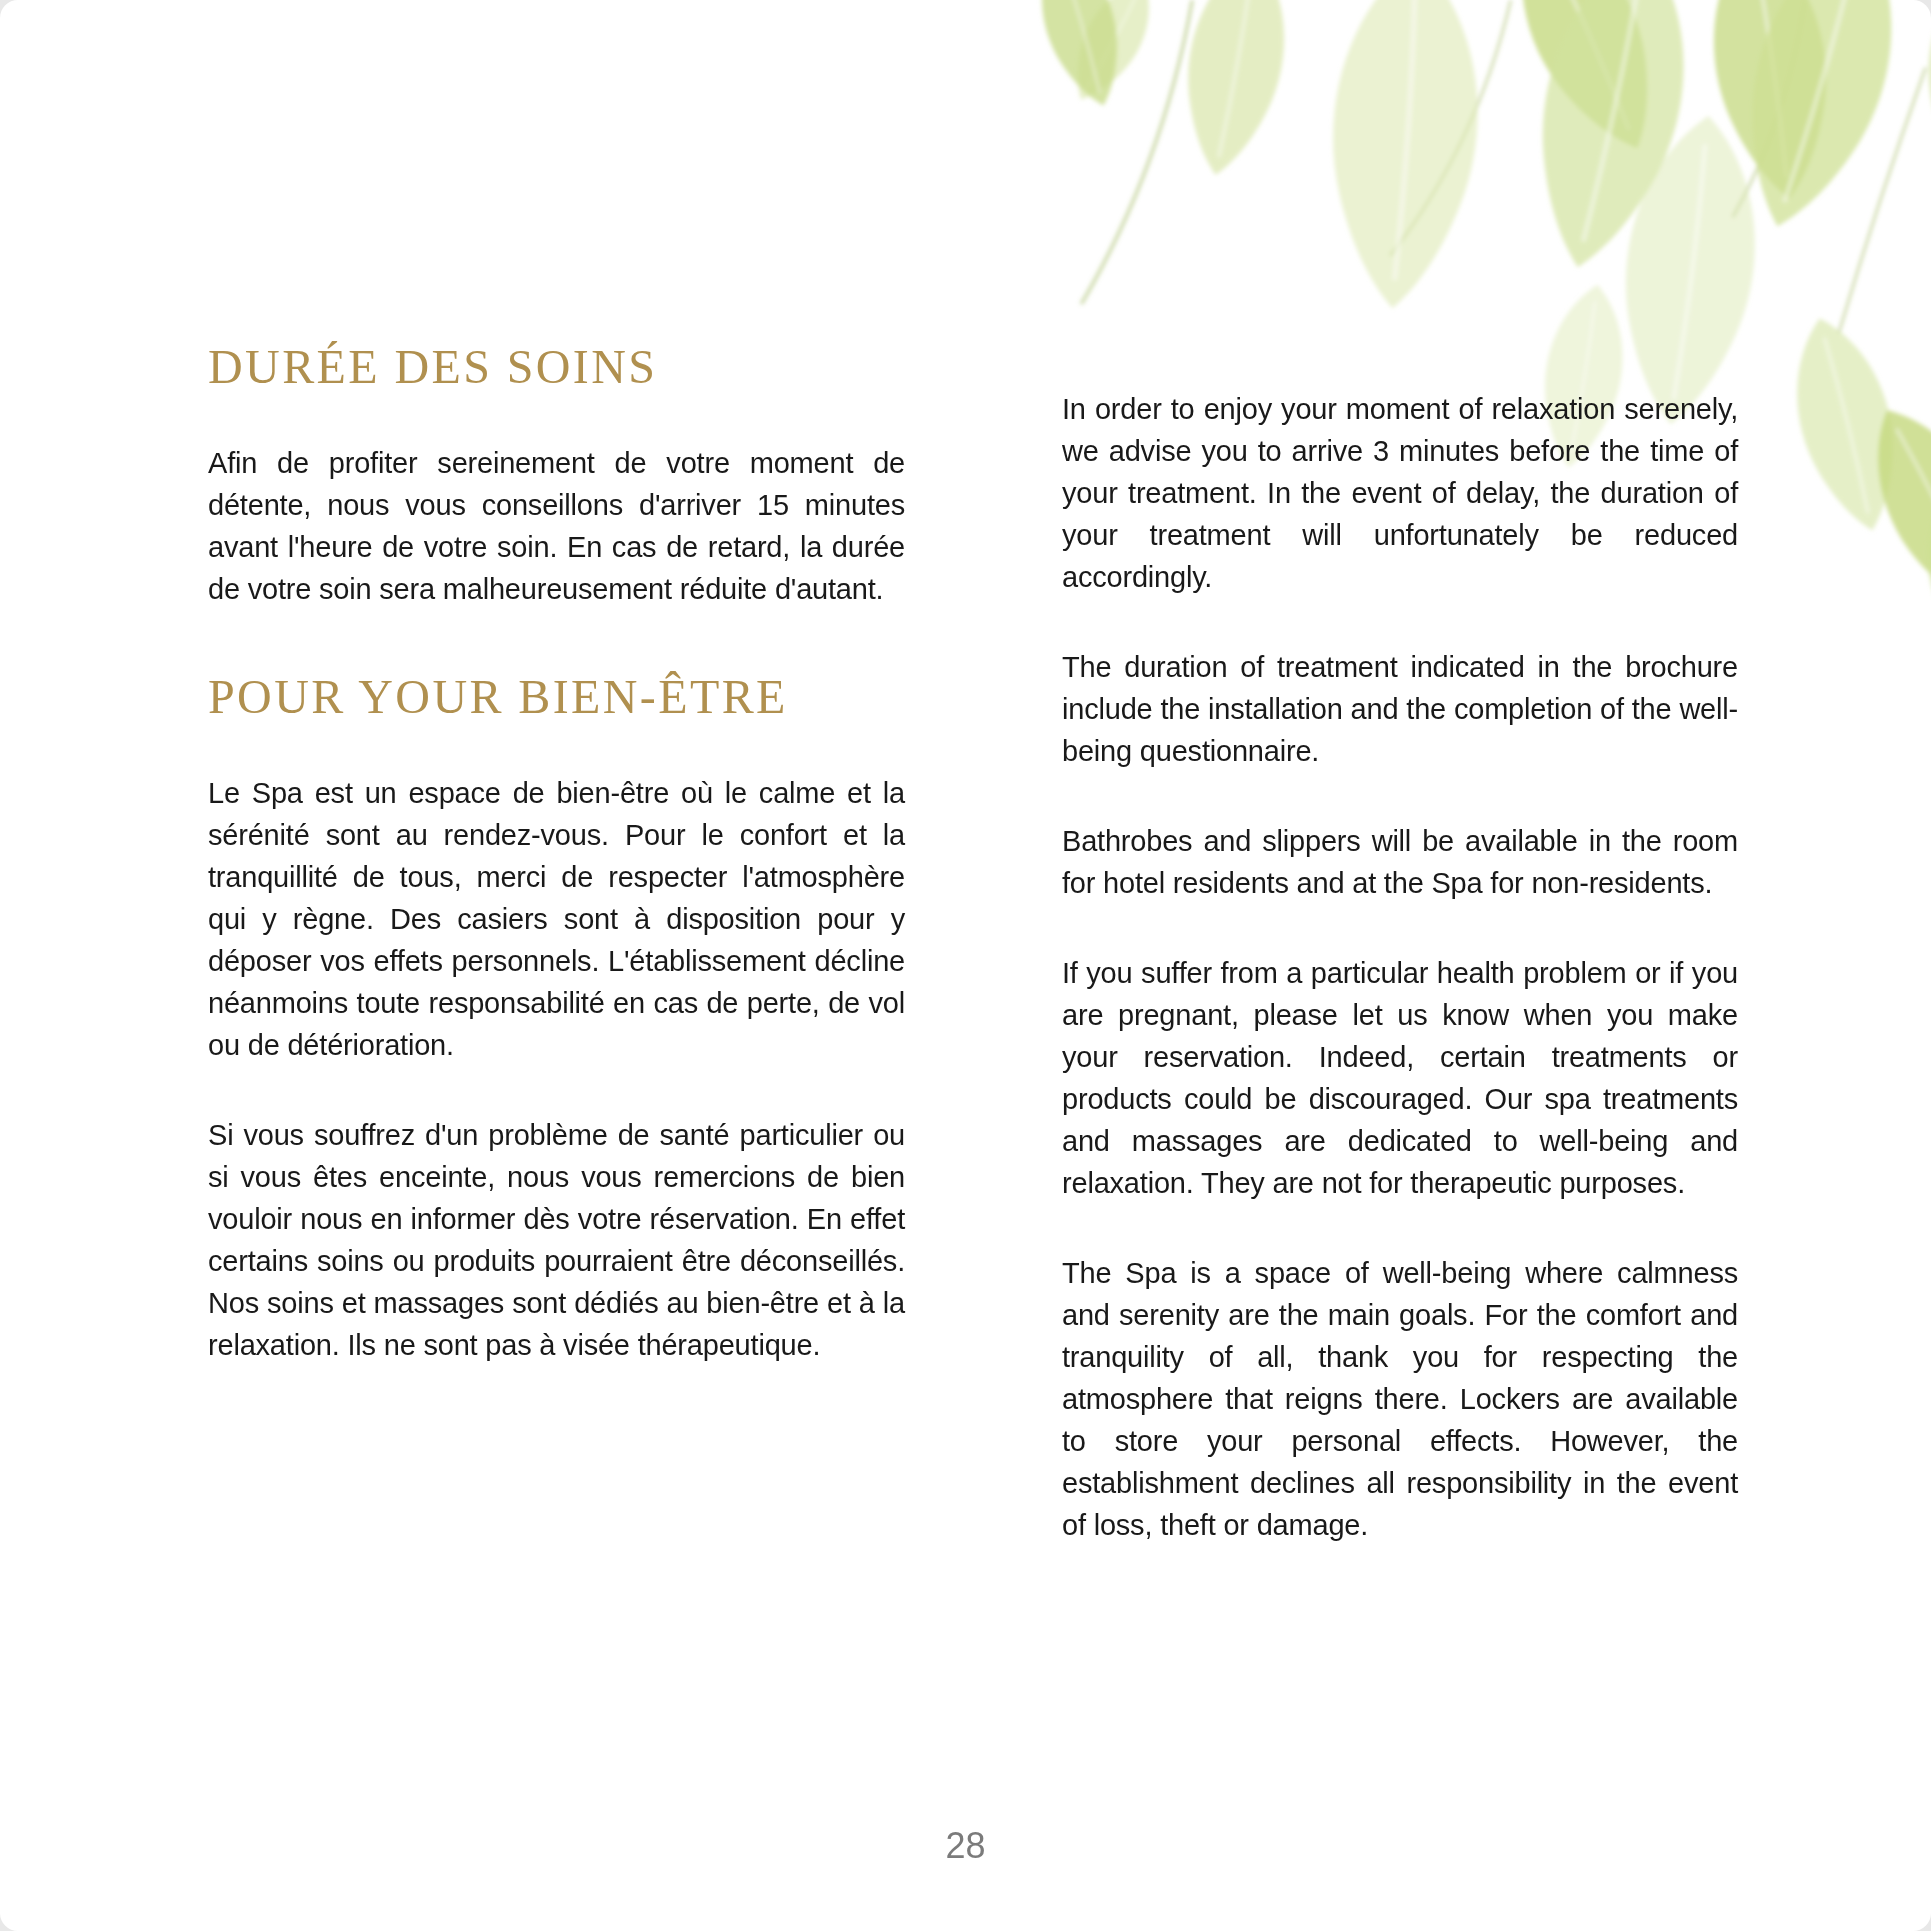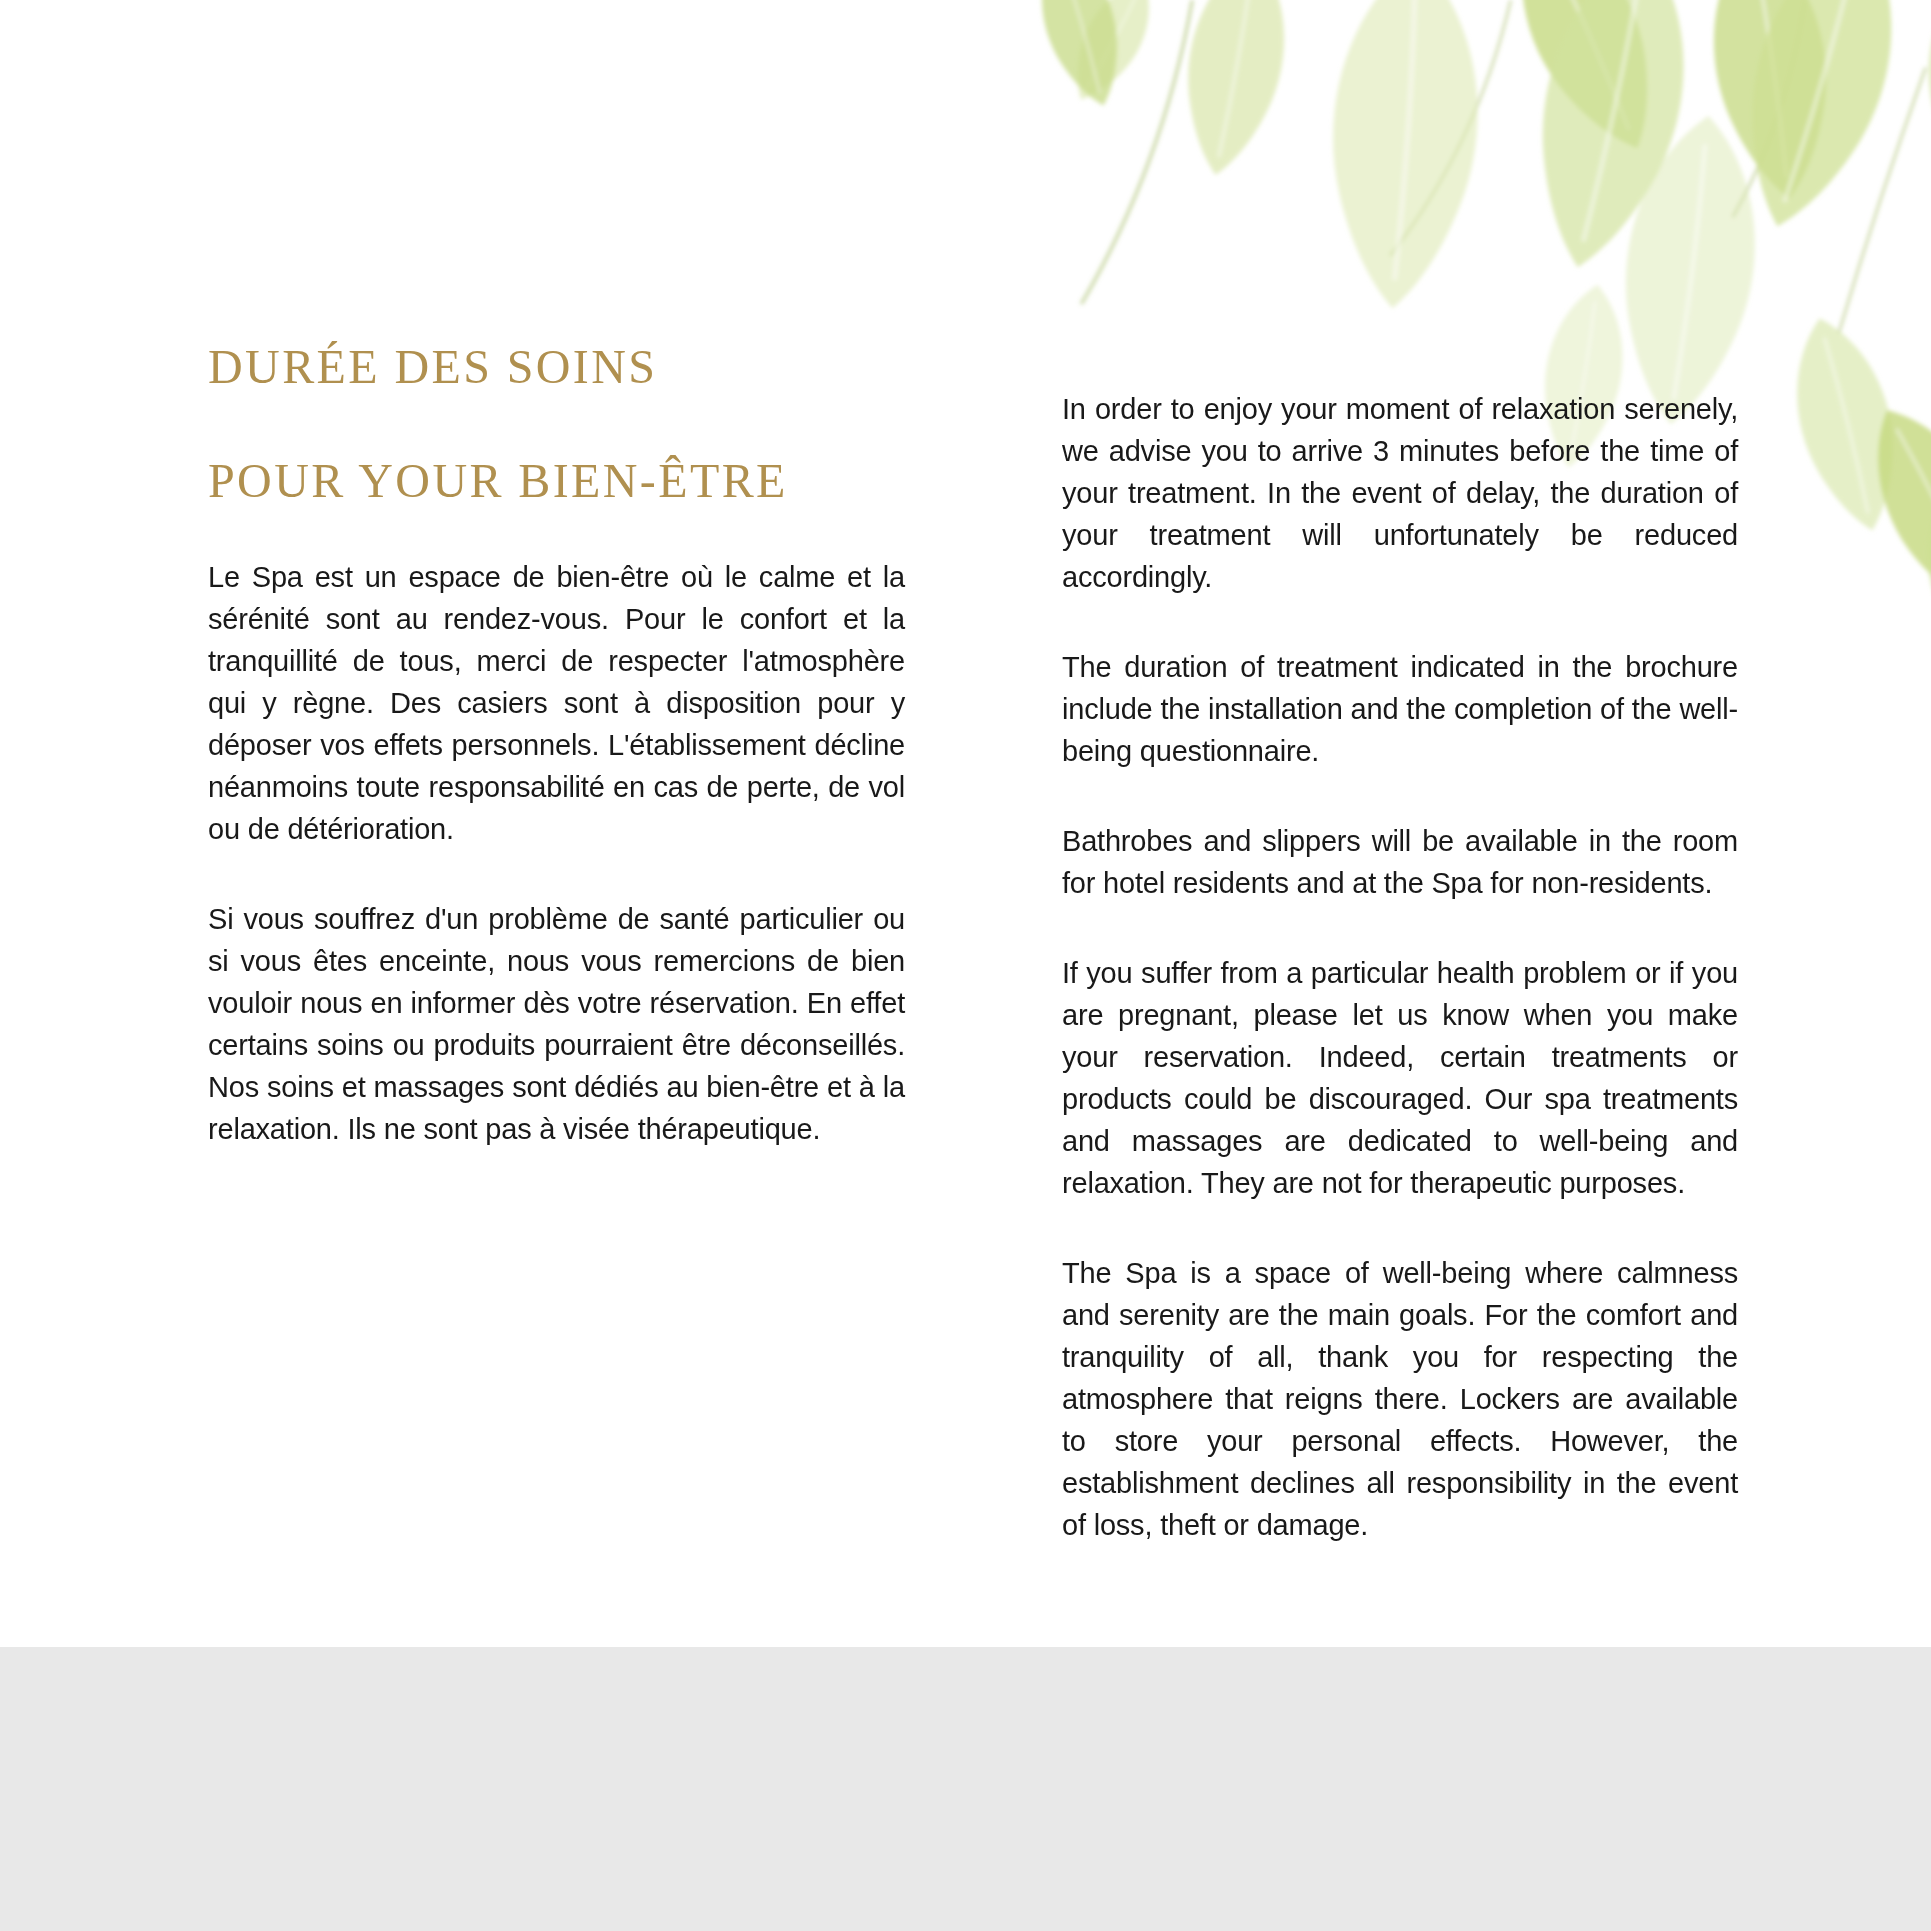--- a/index.html
+++ b/index.html
@@ -1,21 +1,22 @@
 <!DOCTYPE html>
 <html><head>
 <meta charset="utf-8">
 <style>
   html,body{margin:0;padding:0;background:#e8e8e8;}
   .page{
     position:relative;
-    width:1931px;height:1647px;
+    width:1931px;height:1931px;
     background:#ffffff;
     overflow:hidden;
     font-family:"Liberation Sans",sans-serif;
+    border-radius:18px;
   }
   .leafwrap{
     position:absolute;top:0;right:0;width:966px;height:772px;
     pointer-events:none;
   }
   .col{position:absolute;top:340px;}
   .col-fr{left:208px;width:697px;}
   .col-en{left:1062px;width:676px;}
   .hd{
     font-family:"Liberation Serif",serif;
@@ -75,20 +76,21 @@
       <use href="#leaf" transform="translate(770,120) rotate(7) scale(1.85)" fill="#dce9b3" fill-opacity="0.5"></use>
       <use href="#leaf" transform="translate(655,295) rotate(9) scale(1.1)" fill="#e2edbf" fill-opacity="0.55"></use>
       <use href="#leaf" transform="translate(885,330) rotate(-14) scale(1.3)" fill="#d7e6a9" fill-opacity="0.65"></use>
       <use href="#leaf" transform="translate(955,425) rotate(-27) scale(1.35)" fill="#c4d87d" fill-opacity="0.8"></use>
       <use href="#leaf" transform="translate(1012,515) rotate(-18) scale(1.1)" fill="#cde092" fill-opacity="0.65"></use>
     </g>
   </svg>
 
   <div class="col col-fr">
     <h2 class="hd">DURÉE DES SOINS</h2>
+    <p class="bp">Afin de profiter sereinement de votre moment de détente, nous vous conseillons d'arriver 15 minutes avant l'heure de votre soin. En cas de retard, la durée de votre soin sera malheureusement réduite d'autant.</p>
 
     <h2 class="hd second">POUR YOUR BIEN-ÊTRE</h2>
     <p class="bp">Le Spa est un espace de bien-être où le calme et la sérénité sont au rendez-vous. Pour le confort et la tranquillité de tous, merci de respecter l'atmosphère qui y règne. Des casiers sont à disposition pour y déposer vos effets personnels. L'établissement décline néanmoins toute responsabilité en cas de perte, de vol ou de détérioration.</p>
     <p class="bp">Si vous souffrez d'un problème de santé particulier ou si vous êtes enceinte, nous vous remercions de bien vouloir nous en informer dès votre réservation. En effet certains soins ou produits pourraient être déconseillés. Nos soins et massages sont dédiés au bien-être et à la relaxation. Ils ne sont pas à visée thérapeutique.</p>
   </div>
 
   <div class="col col-en">
     <p class="bp">In order to enjoy your moment of relaxation serenely, we advise you to arrive 3 minutes before the time of your treatment. In the event of delay, the duration of your treatment will unfortunately be reduced accordingly.</p>
     <p class="bp">The duration of treatment indicated in the brochure include the installation and the completion of the well-being questionnaire.</p>
 

